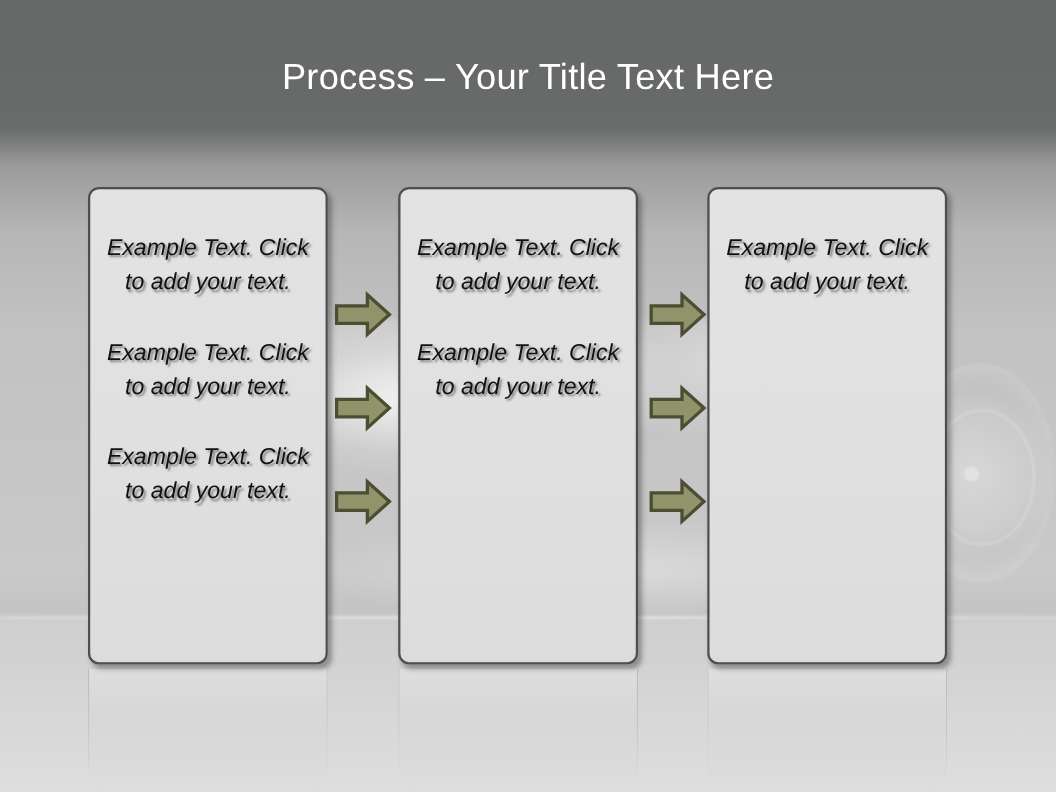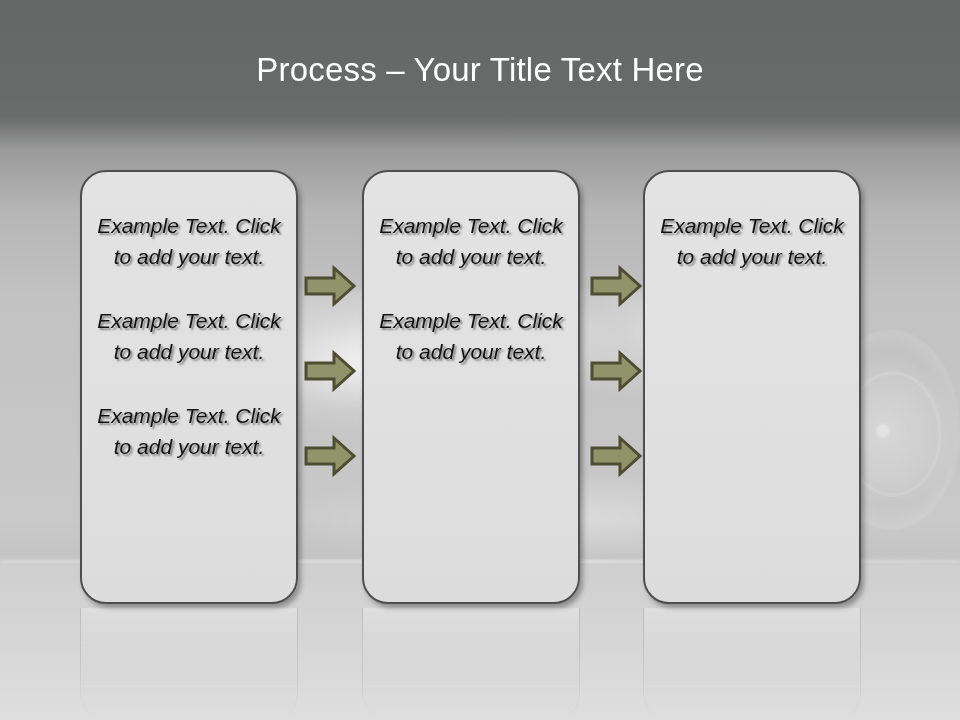--- a/index.html
+++ b/index.html
@@ -125,21 +125,21 @@
   }
   .title .strong { font-weight: normal; }
   .title .rest   { font-weight: normal; margin-top: 20px; }
 
   
   .box {
     position: absolute;
     top: 170px;
     height: 434px;
     border: 2px solid #4e4e4e;
-    border-radius: 26px;
+    border-radius: 10px;
     background: linear-gradient(to bottom, #e3e3e3 0%, #e0e0e0 55%, #dcdcdc 100%);
     box-shadow: 3px 4px 5px rgba(60,60,60,0.45);
     box-sizing: border-box;
   }
   #box1 { left: 80px;  width: 218px; }
   #box2 { left: 362px; width: 218px; }
   #box3 { left: 643px; width: 218px; }
 
   .box-inner {
     position: absolute;

